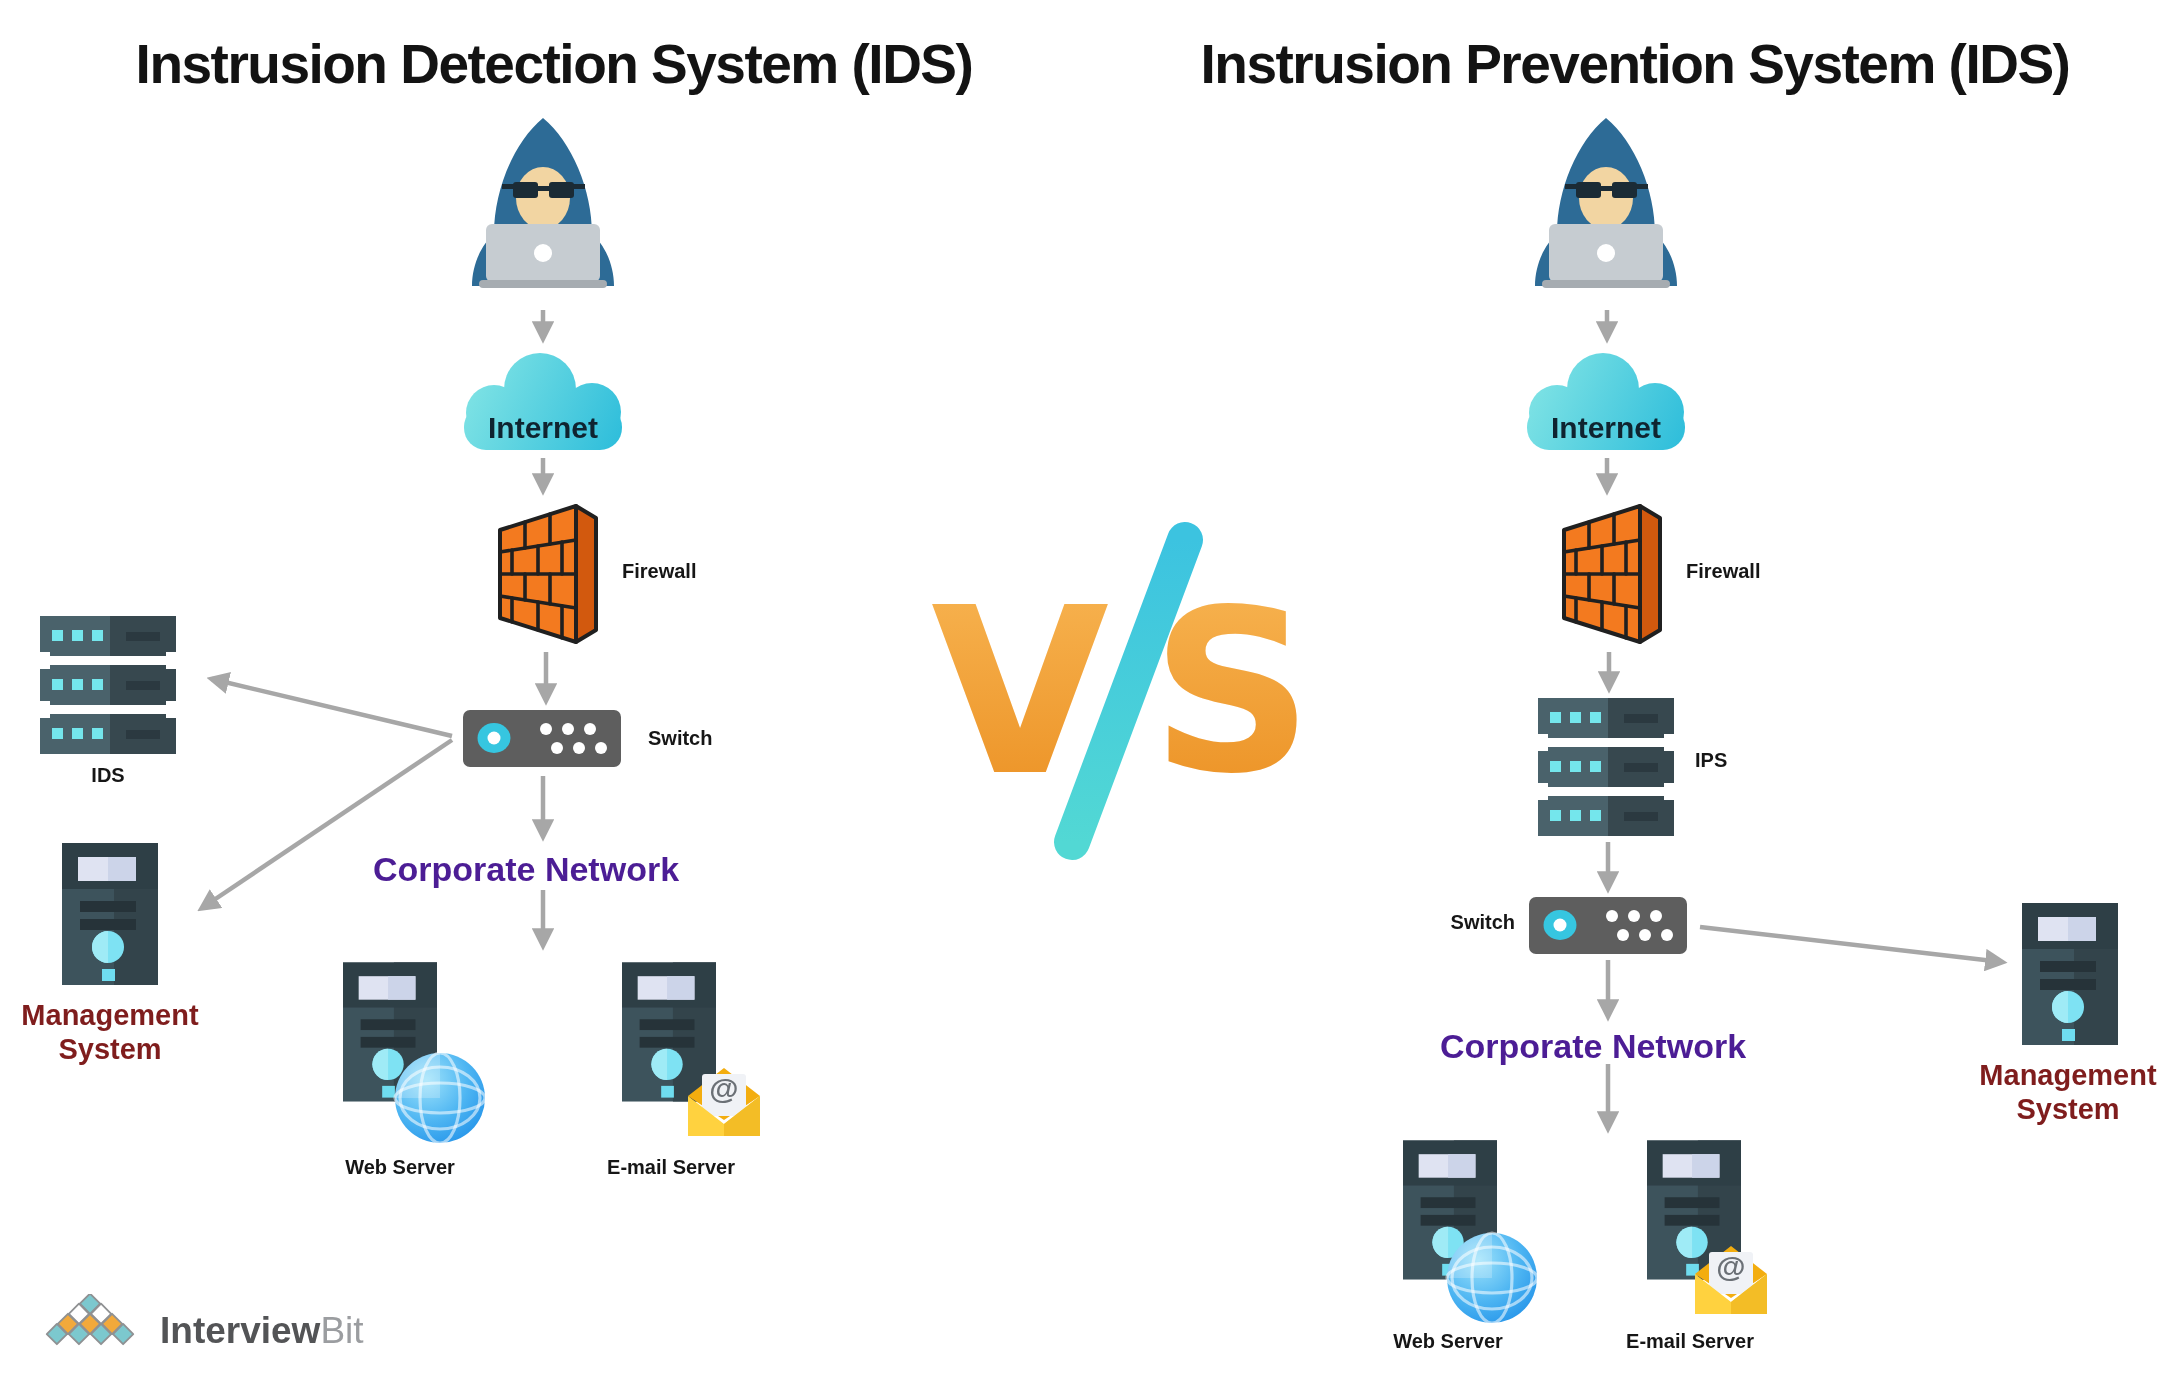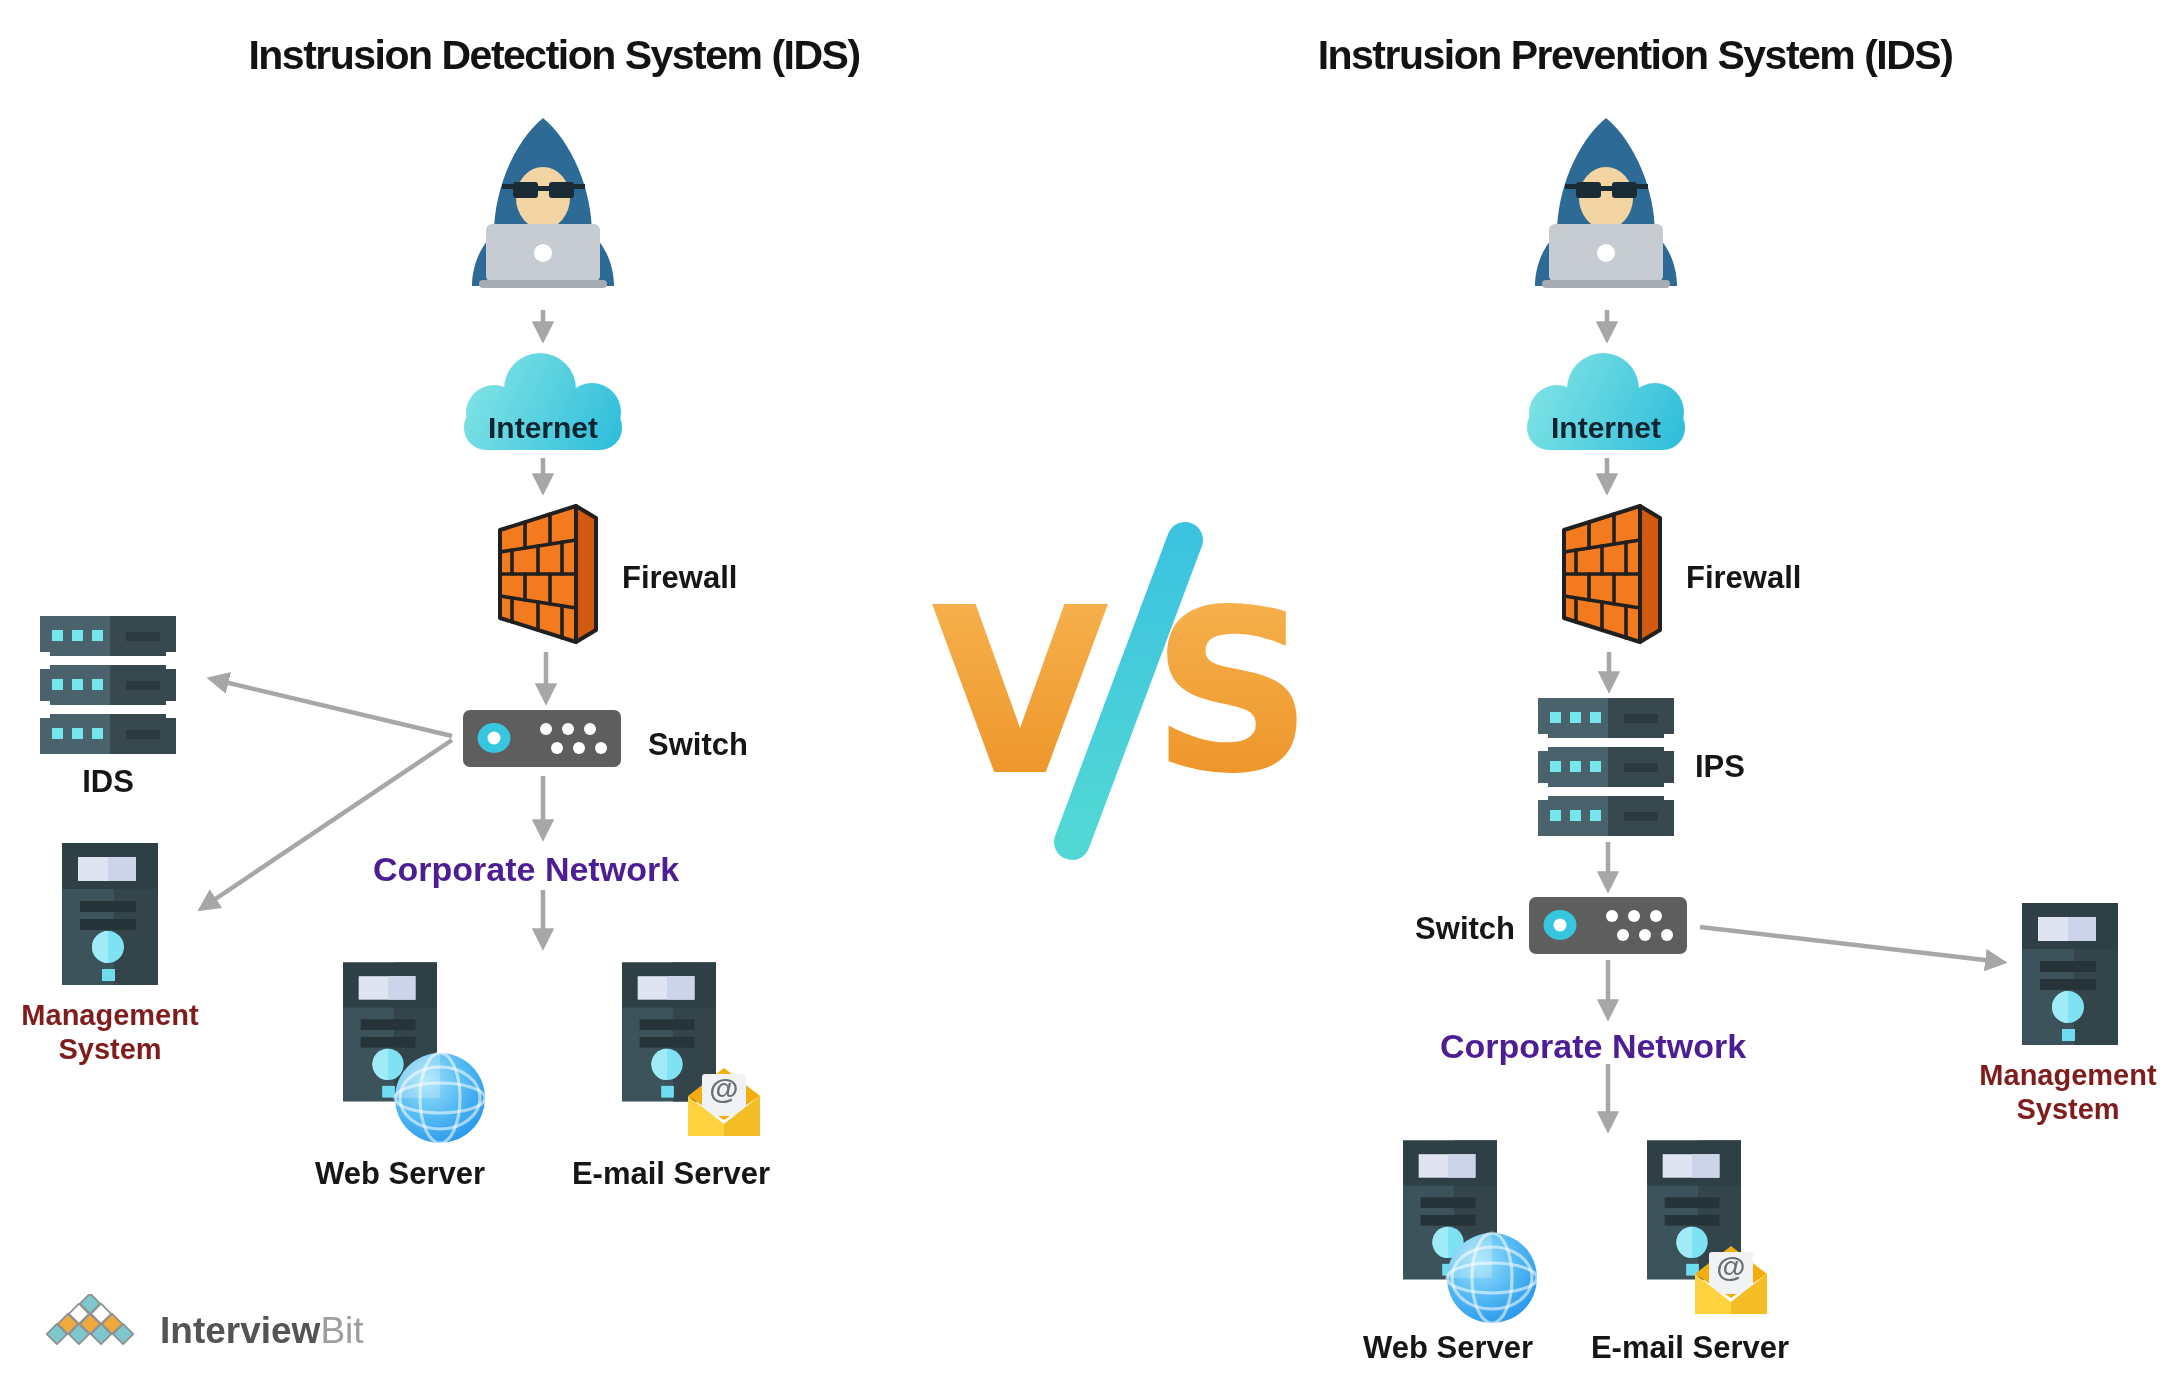--- a/index.html
+++ b/index.html
@@ -2,24 +2,24 @@
 <html><head>
 <meta charset="utf-8">
 <style>
   html,body{margin:0;padding:0;background:#ffffff;}
   #canvas{
     position:relative;width:2181px;height:1387px;background:#ffffff;overflow:hidden;
     font-family:"Liberation Sans","DejaVu Sans",sans-serif;color:#151515;
   }
   .abs{position:absolute;}
   .title{
-    font-size:41px;font-weight:800;letter-spacing:-1.5px;text-align:center;color:#131313;
+    font-size:55px;font-weight:800;letter-spacing:-1.5px;text-align:center;color:#131313;
     white-space:nowrap;
   }
-  .lbl{font-size:31px;font-weight:700;color:#161616;white-space:nowrap;}
+  .lbl{font-size:20px;font-weight:700;color:#161616;white-space:nowrap;}
   .lbl-center{text-align:center;}
   .corp{font-size:34px;font-weight:800;color:#4c1d95;white-space:nowrap;}
   .cloud-text{
     font-size:30px;font-weight:800;color:#0f2430;text-align:center;
     display:flex;align-items:center;justify-content:center;margin-top:12px;
   }
   .mgmt-label{font-size:29px;font-weight:700;line-height:1.18;text-align:center;color:#7f1d1d;}
   .at-overlay{
     font-size:30px;font-weight:700;color:#6b7076;text-align:center;
     display:flex;align-items:center;justify-content:center;

